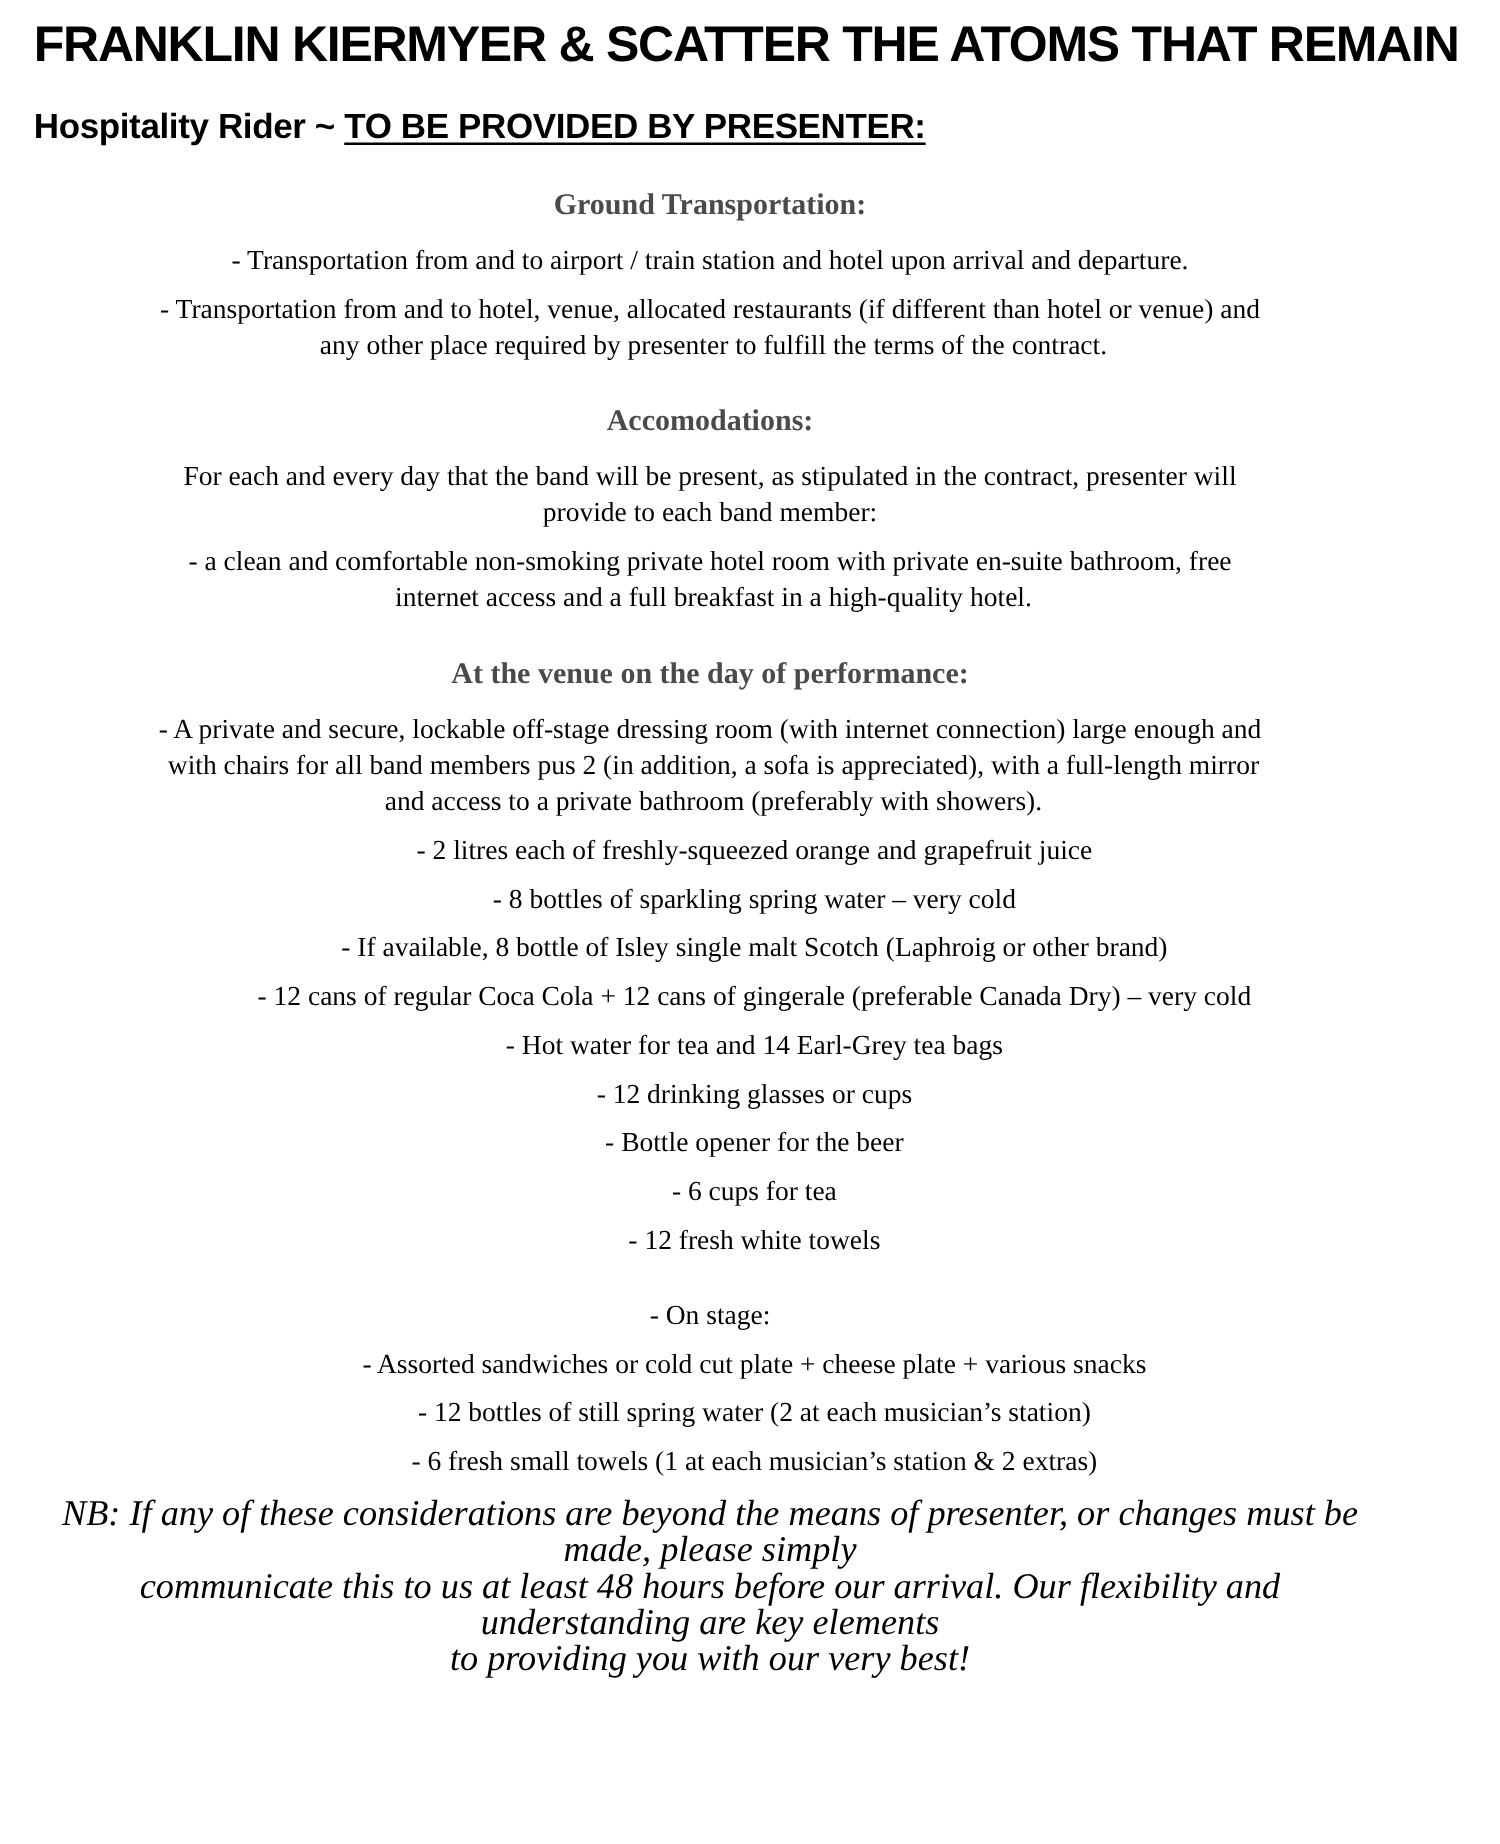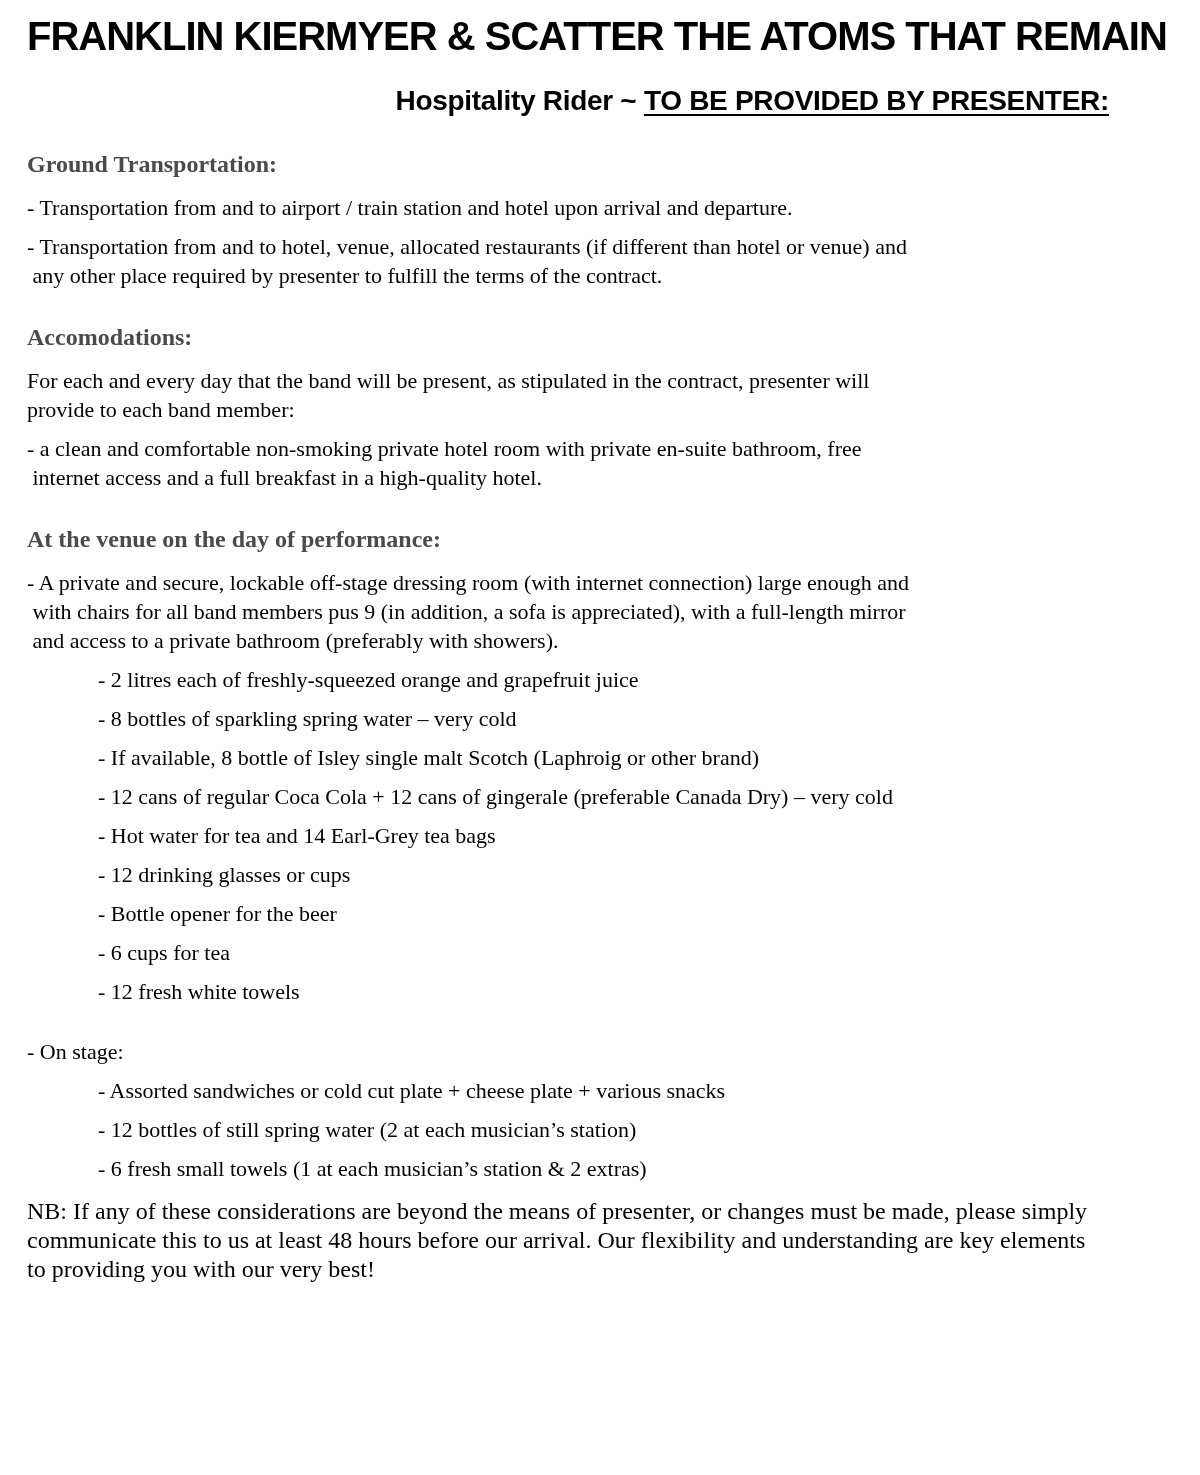--- a/index.html
+++ b/index.html
@@ -24,50 +24,52 @@
     text-align: center;
     margin: 2px 0 0 0;
     color: #000000;
     white-space: nowrap;
   }
   .doc-subtitle {
     font-family: "Liberation Sans", sans-serif;
     font-weight: bold;
     font-size: 28px;
     letter-spacing: -0.3px;
-    text-align: right;
+    text-align: left;
     margin: 26px 0 26px 0;
     color: #000000;
   }
   .doc-subtitle .u {
     text-decoration: underline;
     text-decoration-thickness: 2px;
     text-underline-offset: 4px;
   }
   #blocks {
     font-size: 22px;
     line-height: 29px;
   }
   .block {
     white-space: pre-wrap;
     margin: 10px 0;
+    text-align: center;
   }
   .heading {
     font-weight: bold;
     color: #4a4a4a;
     font-size: 24px;
     margin-top: 33px;
     margin-bottom: 14px;
   }
   .para { }
   .item { }
   .subitem { padding-left: 71px; }
   .spaced { margin-top: 31px; }
   .note {
-    font-size: 24px;
+    font-style: italic;
+    font-size: 29px;
     margin-top: 14px;
     margin-bottom: 0;
   }
 </style>
 </head>
 <body>
 
 <div class="page">
   <h1 class="doc-title">FRANKLIN KIERMYER &amp; SCATTER THE ATOMS THAT REMAIN</h1>
   <h2 class="doc-subtitle"><span>Hospitality Rider ~ </span><span class="u">TO BE PROVIDED BY PRESENTER:</span></h2>
@@ -76,21 +78,21 @@
       <div class="block item">- Transportation from and to airport / train station and hotel upon arrival and departure.</div>
       <div class="block item">- Transportation from and to hotel, venue, allocated restaurants (if different than hotel or venue) and
  any other place required by presenter to fulfill the terms of the contract.</div>
       <div class="block heading">Accomodations:</div>
       <div class="block para">For each and every day that the band will be present, as stipulated in the contract, presenter will
 provide to each band member:</div>
       <div class="block item">- a clean and comfortable non-smoking private hotel room with private en-suite bathroom, free
  internet access and a full breakfast in a high-quality hotel.</div>
       <div class="block heading">At the venue on the day of performance:</div>
       <div class="block item">- A private and secure, lockable off-stage dressing room (with internet connection) large enough and
- with chairs for all band members pus 9 (in addition, a sofa is appreciated), with a full-length mirror
+ with chairs for all band members pus 2 (in addition, a sofa is appreciated), with a full-length mirror
  and access to a private bathroom (preferably with showers).</div>
       <div class="block subitem">- 2 litres each of freshly-squeezed orange and grapefruit juice</div>
       <div class="block subitem">- 8 bottles of sparkling spring water – very cold</div>
       <div class="block subitem">- If available, 8 bottle of Isley single malt Scotch (Laphroig or other brand)</div>
       <div class="block subitem">- 12 cans of regular Coca Cola + 12 cans of gingerale (preferable Canada Dry) – very cold</div>
       <div class="block subitem">- Hot water for tea and 14 Earl-Grey tea bags</div>
       <div class="block subitem">- 12 drinking glasses or cups</div>
       <div class="block subitem">- Bottle opener for the beer</div>
       <div class="block subitem">- 6 cups for tea</div>
       <div class="block subitem">- 12 fresh white towels</div>

